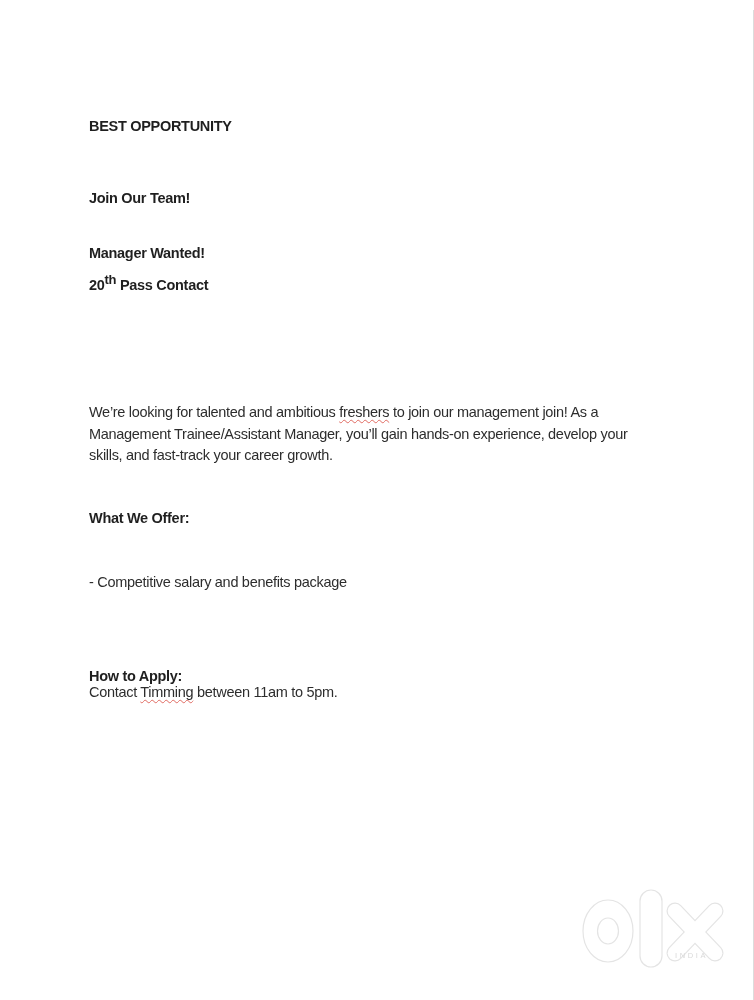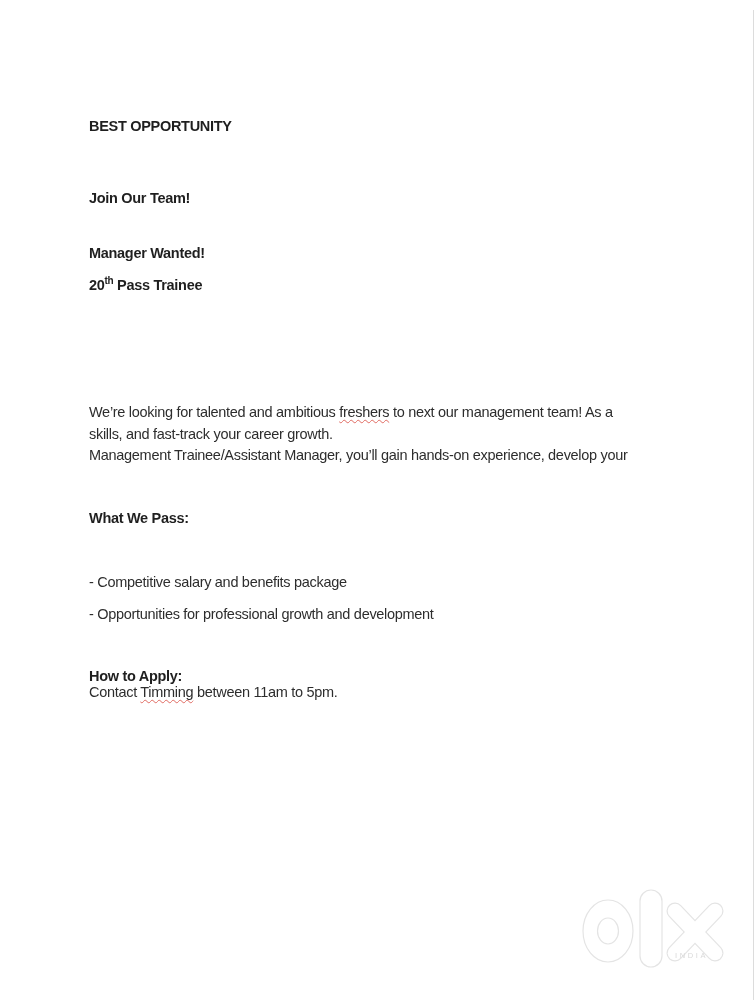--- a/index.html
+++ b/index.html
@@ -39,21 +39,21 @@
   .tight { letter-spacing: -0.55px; }
   .misspell {
     text-decoration: underline;
     text-decoration-style: wavy;
     text-decoration-color: var(--spellcheck-underline);
     text-decoration-thickness: 1px;
     text-underline-offset: 2px;
     text-decoration-skip-ink: none;
   }
   sup.ordinal {
-    font-size: 10px;
+    font-size: 13px;
     line-height: 0;
     vertical-align: super;
   }
   .wm { position: absolute; left: 578px; top: 876px; }
   .wm-stroke { fill: #ffffff; stroke: var(--watermark-outline); stroke-width: 1.2; }
   .wm-halo { stroke: var(--watermark-outline); stroke-width: 17; stroke-linecap: round; }
   .wm-core { stroke: #ffffff; stroke-width: 14.6; stroke-linecap: round; }
   .wm-text {
     fill: var(--watermark-text);
     font-size: 7.5px;
@@ -66,35 +66,34 @@
 
 <div class="page">
 
   <div class="block bold" style="top:106px">BEST OPPORTUNITY</div>
 
   <div class="block bold" style="top:178px">Join Our Team!</div>
 
   <div class="block bold" style="top:233px">Manager Wanted!</div>
 
   <div class="block bold" style="top:265px">
-    <span>20</span><sup class="ordinal">th</sup><span> Pass Trainee</span>
+    <span>20</span><sup class="ordinal">th</sup><span> Pass Contact</span>
   </div>
 
 
   <div class="block" style="top:392px">
-    <div><span>We’re looking for talented and ambitious </span><span class="misspell">freshers</span><span> to next our management team! As a</span></div>
+    <div><span>We’re looking for talented and ambitious </span><span class="misspell">freshers</span><span> to join our management join! As a</span></div>
+    <div>Management Trainee/Assistant Manager, you’ll gain hands-on experience, develop your</div>
     <div>skills, and fast-track your career growth.</div>
-    <div>Management Trainee/Assistant Manager, you’ll gain hands-on experience, develop your</div>
   </div>
 
-  <div class="block bold" style="top:498px">What We Pass:</div>
+  <div class="block bold" style="top:498px">What We Offer:</div>
 
   <div class="block" style="top:562px">- Competitive salary and benefits package</div>
 
-  <div class="block" style="top:594px">- Opportunities for professional growth and development</div>
 
   <div class="block bold" style="top:656px">How to Apply:</div>
 
   <div class="block" style="top:672px">
     <span>Contact </span><span class="misspell">Timming</span><span> between 11am to 5pm.</span>
   </div>
 
 
   <svg class="wm" width="148" height="86" viewBox="0 0 148 86" aria-hidden="true">
     <ellipse class="wm-stroke" cx="30" cy="45" rx="25" ry="31"></ellipse>

